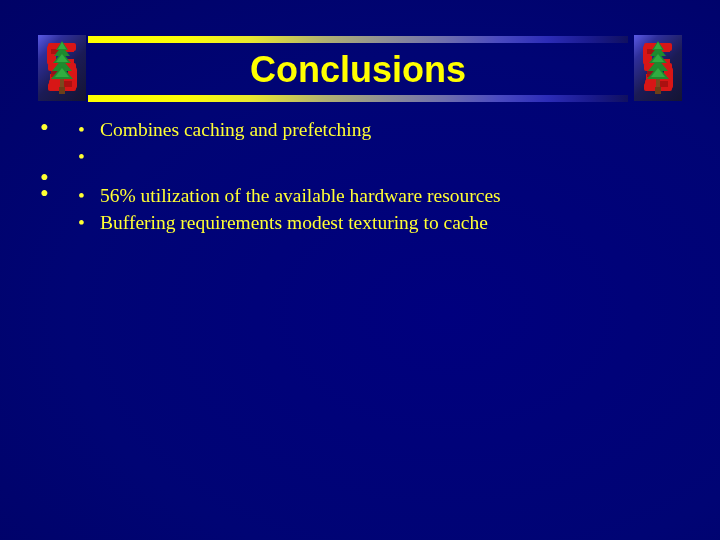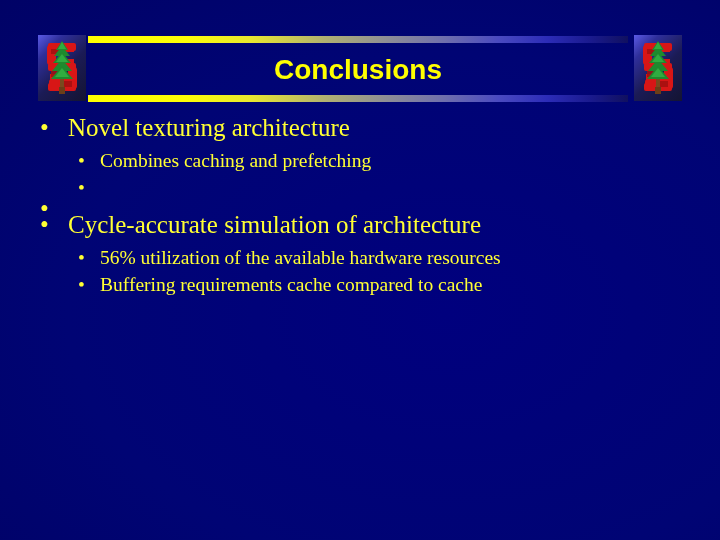--- a/index.html
+++ b/index.html
@@ -43,21 +43,21 @@
   #title-text {
     position: absolute;
     left: 88px;
     top: 12px;
     width: 540px;
     height: 48px;
     line-height: 48px;
     text-align: center;
     font-family: "Liberation Sans", "DejaVu Sans", sans-serif;
     font-weight: bold;
-    font-size: 28px;
+    font-size: 36px;
     color: #ffff00;
     letter-spacing: 0px;
     white-space: nowrap;
   }
 
   
   .logo-box {
     position: absolute;
     top: 35px;
     width: 48px;
@@ -190,21 +190,20 @@
         <polygon points="24,19 30,27 18,27"></polygon>
         <polygon points="24,33 31,42 17,42"></polygon>
       </g>
     </svg>
   </div>
 
   <div id="body">
 
     <div class="b1">
       <span class="dot">•</span>
-      <span>Novel texturing architecture</span>
     </div>
 
     <div class="gap-sm"></div>
 
     <div class="b2">
       <span class="dot">•</span>
       <span>Combines caching and prefetching</span>
     </div>
 
     <div class="b2">
@@ -214,29 +213,28 @@
     <div class="gap-lg"></div>
 
     <div class="b1">
       <span class="dot">•</span>
     </div>
 
     <div class="gap-md"></div>
 
     <div class="b1">
       <span class="dot">•</span>
-      <span>Cycle-accurate simulation of architecture</span>
     </div>
 
     <div class="gap-sm"></div>
 
     <div class="b2">
       <span class="dot">•</span>
       <span>56% utilization of the available hardware resources</span>
     </div>
 
     <div class="b2">
       <span class="dot">•</span>
-      <span>Buffering requirements cache compared to cache</span>
+      <span>Buffering requirements modest texturing to cache</span>
     </div>
 
   </div>
 </div>
 
 </body></html>

